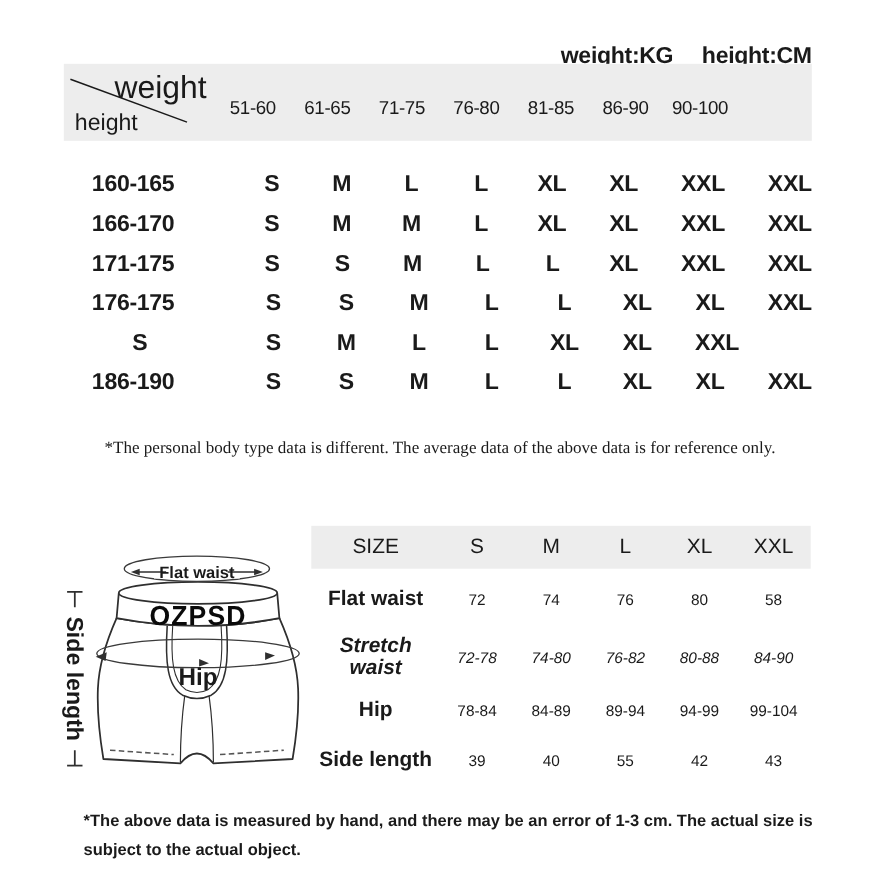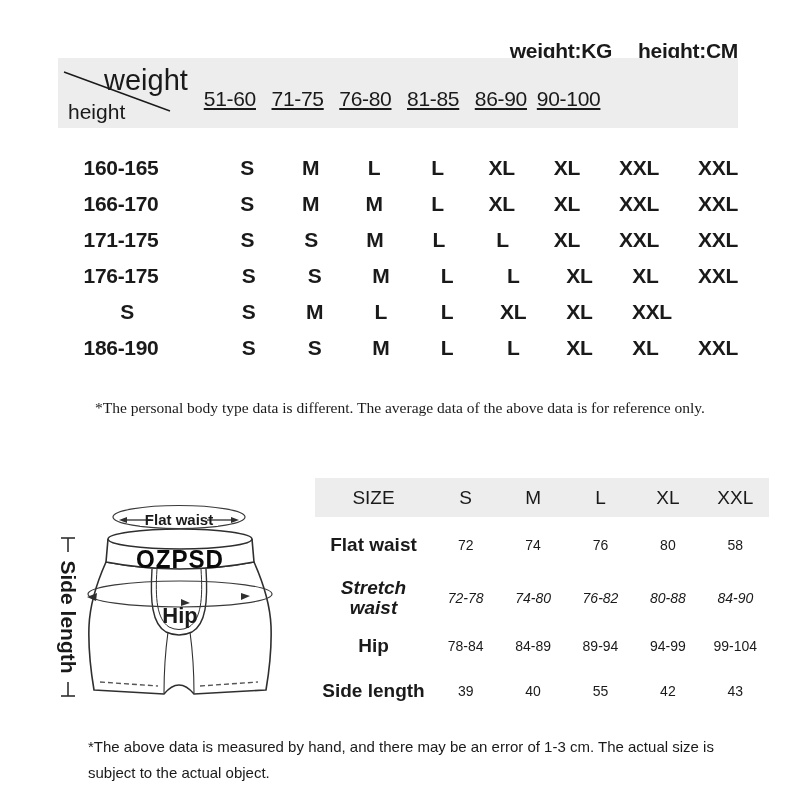--- a/index.html
+++ b/index.html
@@ -11,63 +11,64 @@
          font-size:21px;font-weight:bold;letter-spacing:-0.3px;margin-top:19px;}
 
   
   .t1-header{position:absolute;left:58px;top:58px;width:680px;height:70px;background:#ededed;
              display:grid;grid-template-columns:138px repeat(8,1fr);}
   .t1-corner{position:relative;}
   .t1-corner svg{position:absolute;left:0;top:0;}
   .corner-top{position:absolute;left:46px;top:6px;font-size:29px;}
   .corner-bottom{position:absolute;left:10px;bottom:4px;font-size:21px;}
   .t1-colhead{display:flex;align-items:center;justify-content:center;padding-top:12px;
-              font-size:21px;letter-spacing:-0.3px;text-decoration:underline;}
+              font-size:17px;letter-spacing:-0.3px;}
   .t1-rows{position:absolute;left:58px;top:150px;width:680px;}
   .t1-row{display:grid;grid-template-columns:138px repeat(8,1fr);height:36px;align-items:center;gap:39px;}
   .t1-label{text-align:center;font-size:21px;font-weight:bold;letter-spacing:-0.3px;padding-right:12px;}
   .t1-cell{text-align:center;font-size:21px;font-weight:600;letter-spacing:-0.3px;}
 
   .note-top{position:absolute;left:0;top:399px;width:800px;text-align:center;font-size:15.5px;font-family:Liberation Serif, serif;}
 
   
   .diagram{position:absolute;left:40px;top:476px;}
 
   
-  .t2{position:absolute;left:283px;top:478px;width:454px;margin-left:32px;}
+  .t2{position:absolute;left:283px;top:478px;width:454px;}
   .t2-header{height:39px;background:#ededed;display:grid;grid-template-columns:117px repeat(5,1fr);
              align-items:center;}
   .t2-header div{text-align:center;font-size:19px;}
   .t2-row{display:grid;grid-template-columns:117px repeat(5,1fr);align-items:center;}
   .t2-row .lbl{text-align:center;font-size:19px;font-weight:bold;white-space:nowrap;line-height:1.05;}
   .t2-row .lbl.wrap{white-space:normal;max-width:84px;margin:0 auto;}
   .t2-row .val{text-align:center;font-size:14px;}
   .r1{height:56px;} .r2{height:50px;font-style:italic;} .r3{height:45px;} .r4{height:45px;}
 
-  .note-bottom{position:absolute;left:88px;top:734px;width:668px;font-size:15px;line-height:1.75;}
+  .note-bottom{position:absolute;left:76px;top:734px;width:668px;font-size:15px;line-height:1.75;font-weight:bold;}
 </style>
 </head>
 <body>
 
 <div class="page">
 
   <div class="units">
     <span>weight:KG</span>
     <span>height:CM</span>
   </div>
 
   <div class="t1-header">
     <div class="t1-corner">
       <svg width="138" height="70">
         <line x1="6" y1="14" x2="112" y2="53" stroke="#1a1a1a" stroke-width="1.4"></line>
       </svg>
       <span class="corner-top">weight</span>
       <span class="corner-bottom">height</span>
     </div>
     <div class="t1-colhead">51-60</div>
+    <div class="t1-colhead">61-65</div>
     <div class="t1-colhead">71-75</div>
     <div class="t1-colhead">76-80</div>
     <div class="t1-colhead">81-85</div>
     <div class="t1-colhead">86-90</div>
     <div class="t1-colhead">90-100</div>
   </div>
 
   <div class="t1-rows">
     <div class="t1-row">
       <div class="t1-label">160-165</div>

